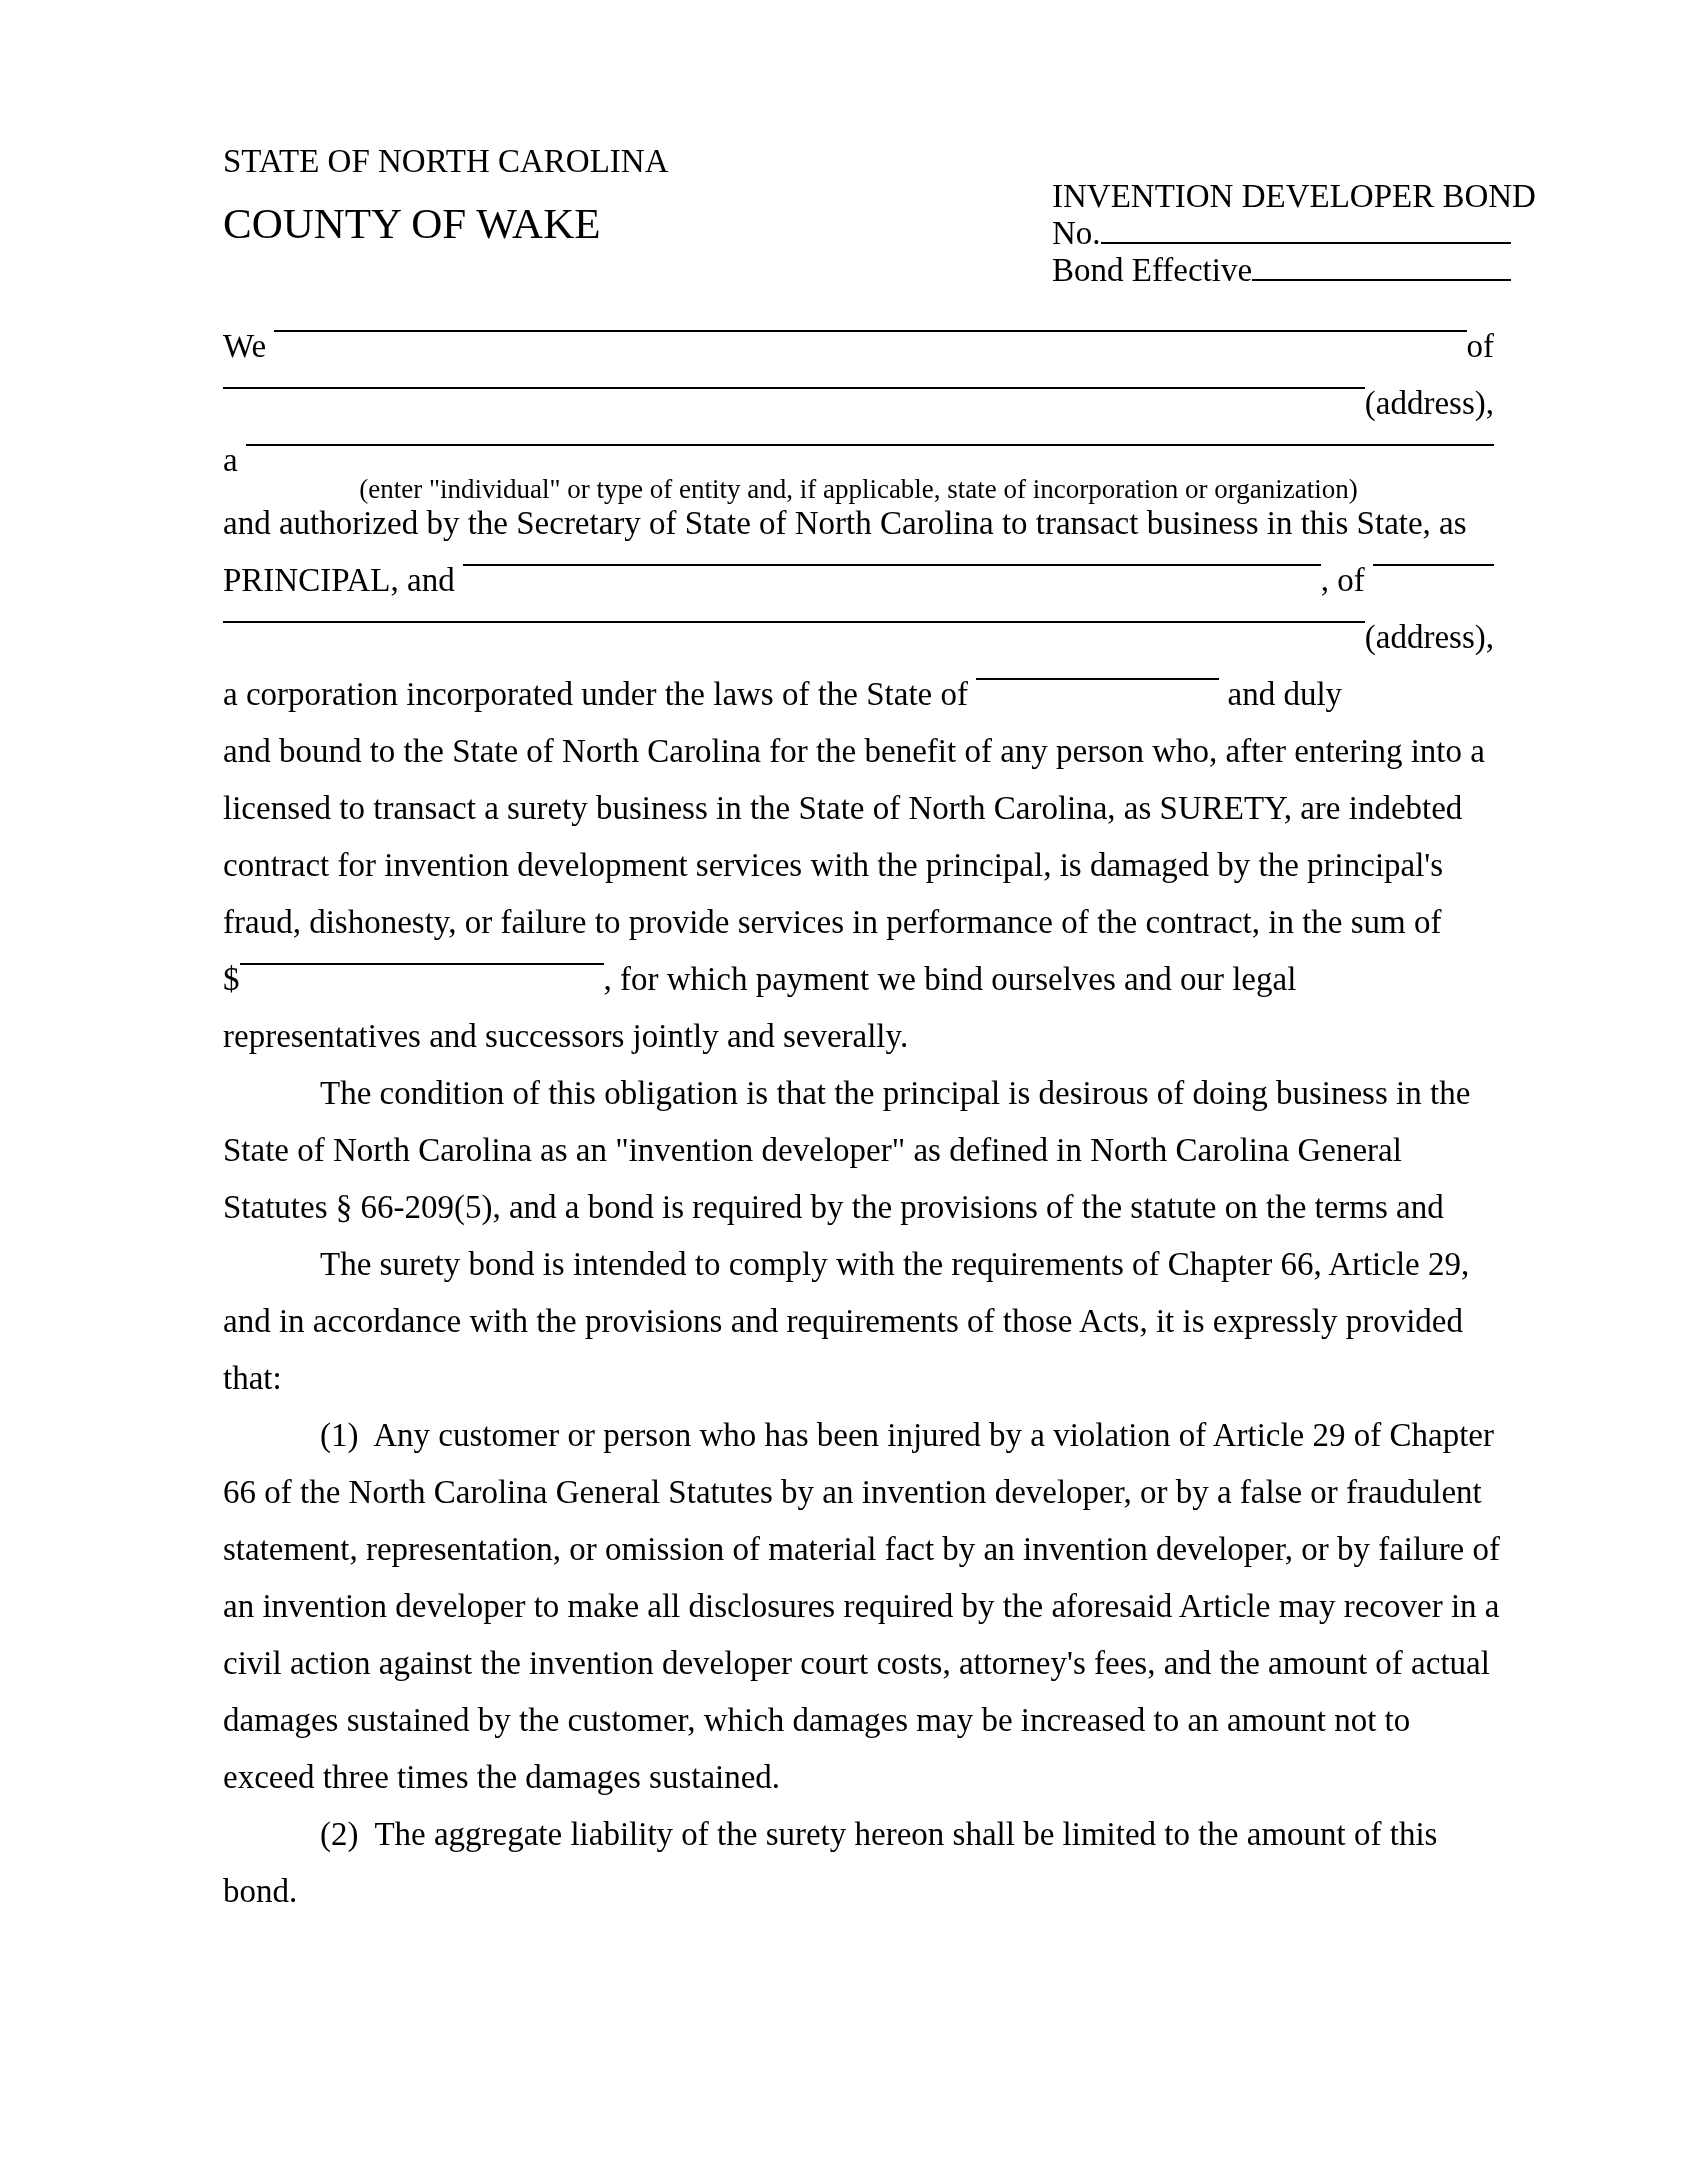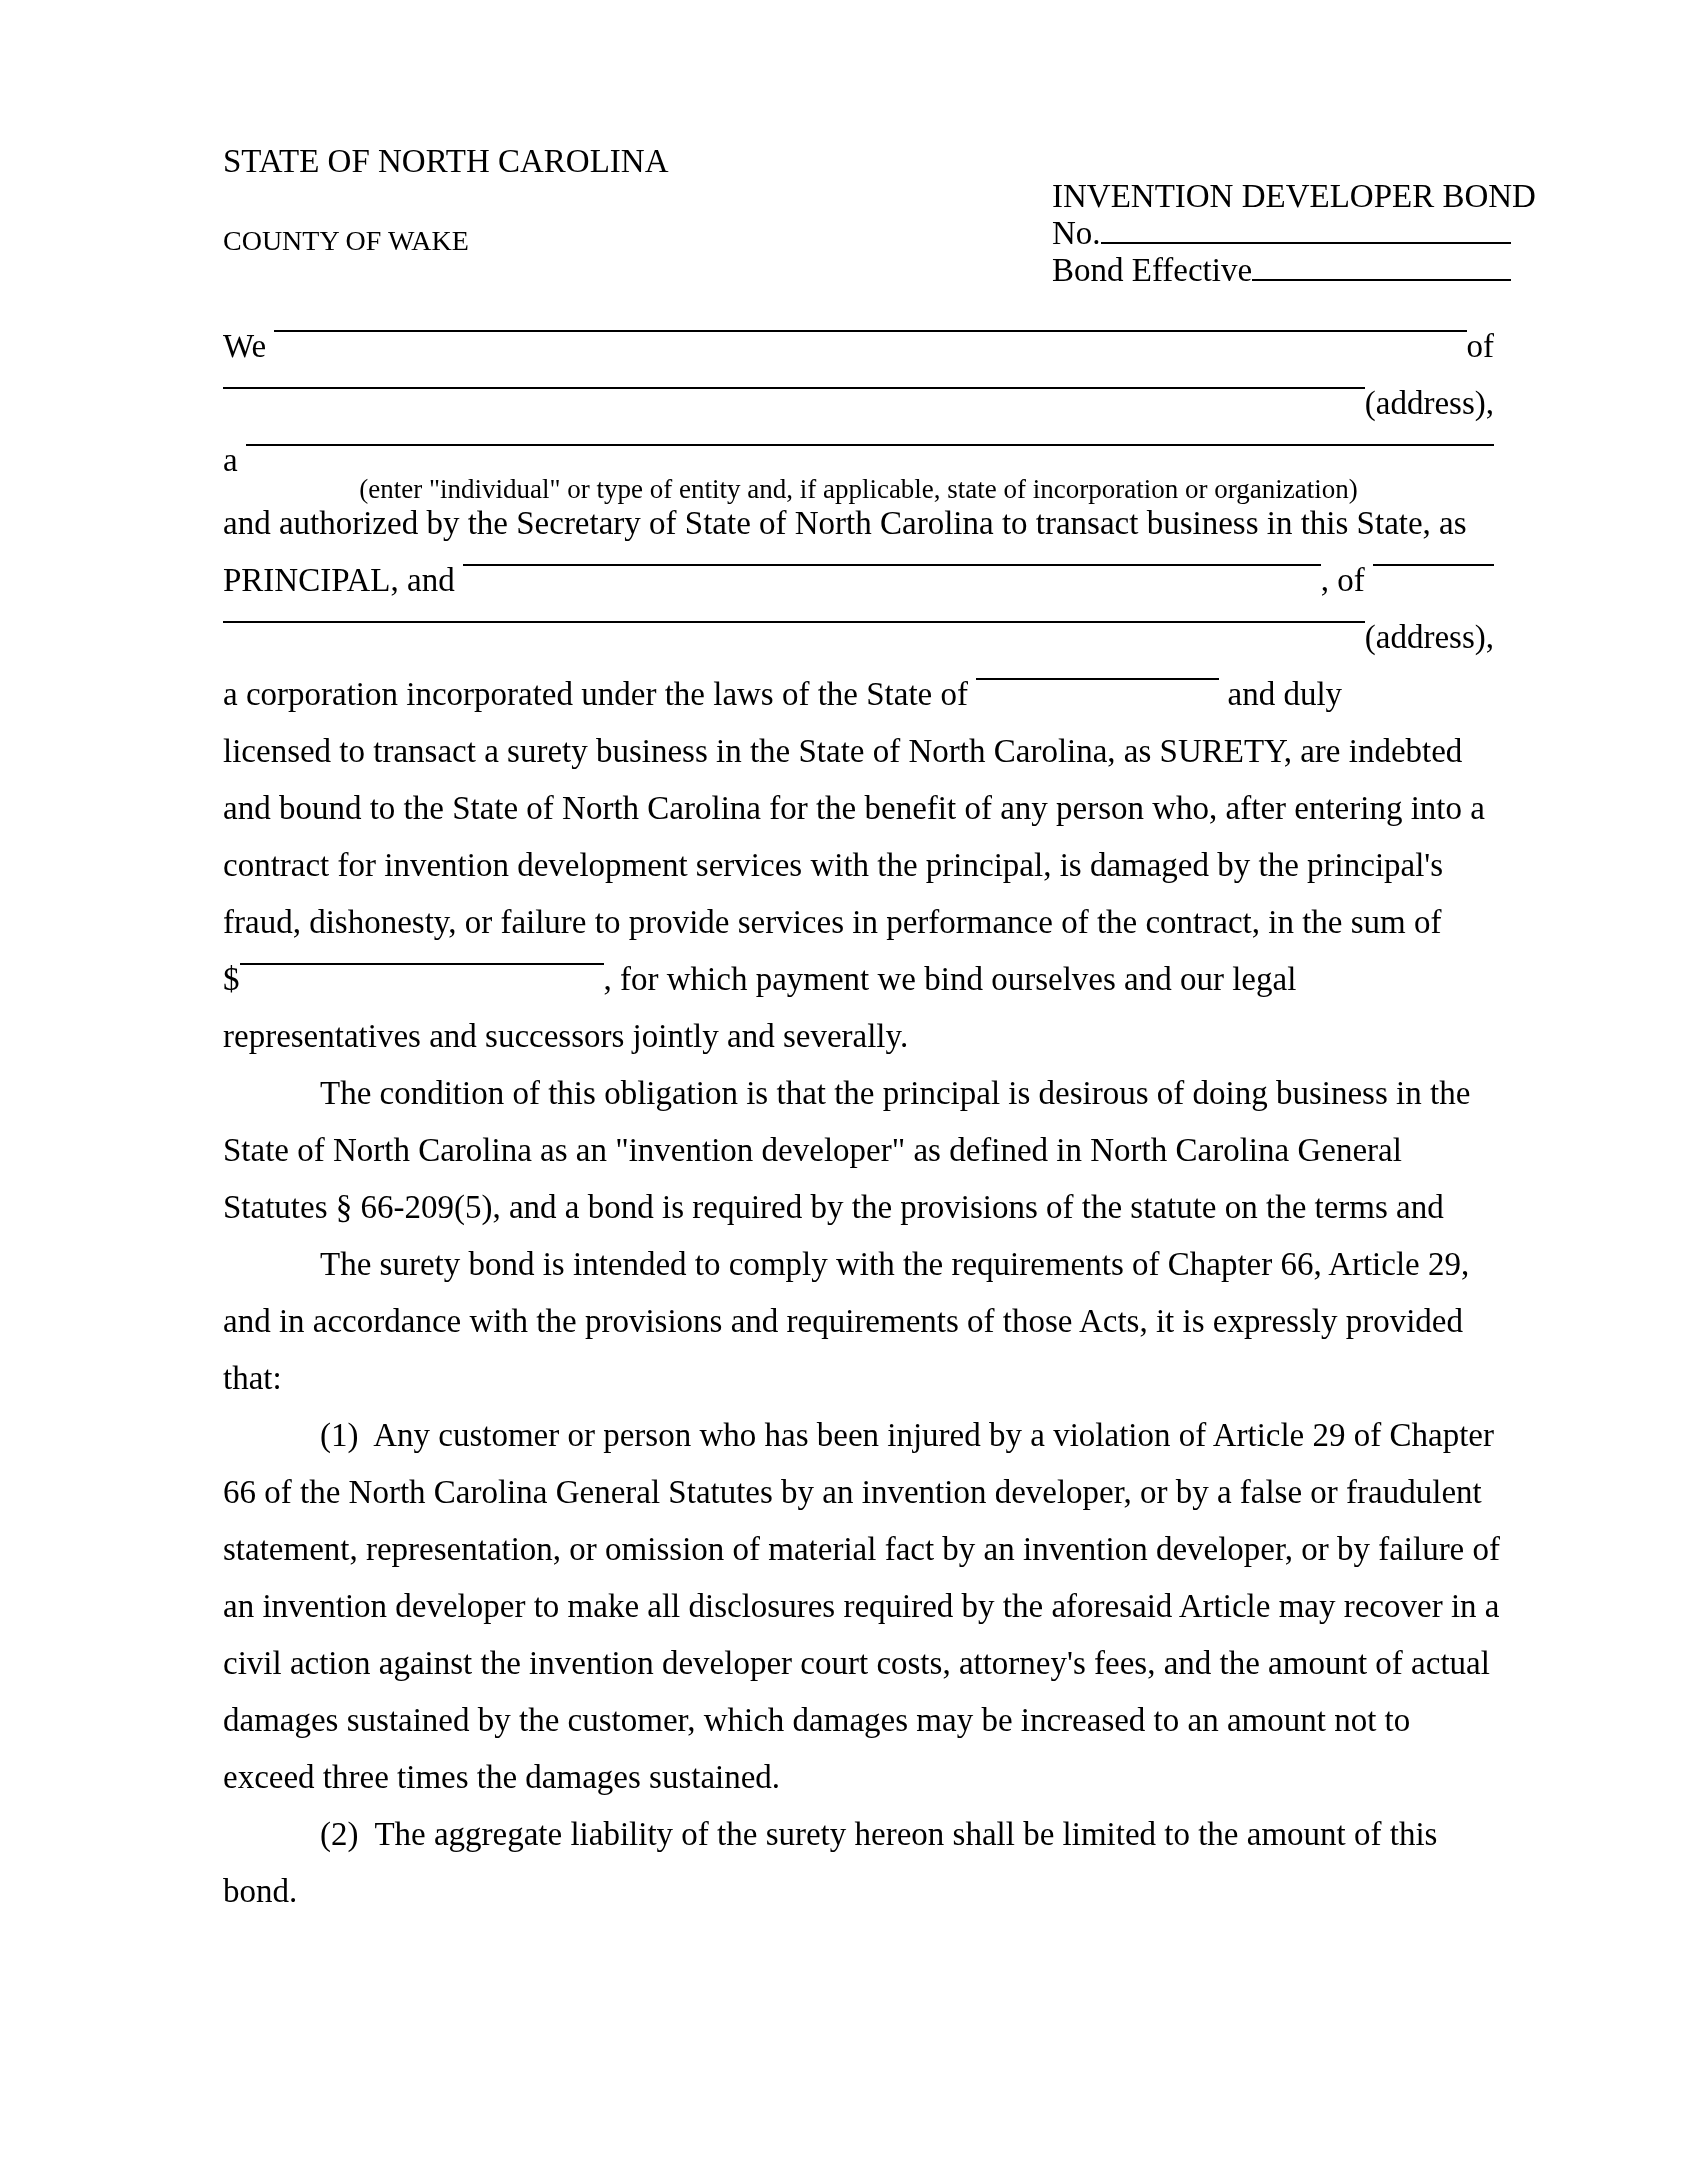--- a/index.html
+++ b/index.html
@@ -21,22 +21,22 @@
     position: absolute;
     left: 199px;
     top: 142px;
     font-size: 33px;
     line-height: 38px;
     white-space: pre;
   }
   .hdr-county {
     position: absolute;
     left: 199px;
-    top: 222px;
-    font-size: 28px;
+    top: 205px;
+    font-size: 43px;
     line-height: 38px;
     white-space: pre;
   }
   .hdr-right {
     position: absolute;
     left: 1028px;
     top: 178px;
     width: 459px;
   }
   .hr-row {
@@ -138,24 +138,24 @@
       <div class="line">
         <span class="b fill"></span>
         <span class="t">(address),</span>
       </div>
       <div class="line">
         <span class="t">a corporation incorporated under the laws of the State of </span>
         <span class="b" style="width: 243px;"></span>
         <span class="t"> and duly</span>
       </div>
       <div class="line">
+        <span class="t">and bound to the State of North Carolina for the benefit of any person who, after entering into a</span>
+      </div>
+      <div class="line">
         <span class="t">licensed to transact a surety business in the State of North Carolina, as SURETY, are indebted</span>
-      </div>
-      <div class="line">
-        <span class="t">and bound to the State of North Carolina for the benefit of any person who, after entering into a</span>
       </div>
       <div class="line">
         <span class="t">contract for invention development services with the principal, is damaged by the principal's</span>
       </div>
       <div class="line">
         <span class="t">fraud, dishonesty, or failure to provide services in performance of the contract, in the sum of</span>
       </div>
       <div class="line">
         <span class="t">$</span>
         <span class="b" style="width: 364px;"></span>

